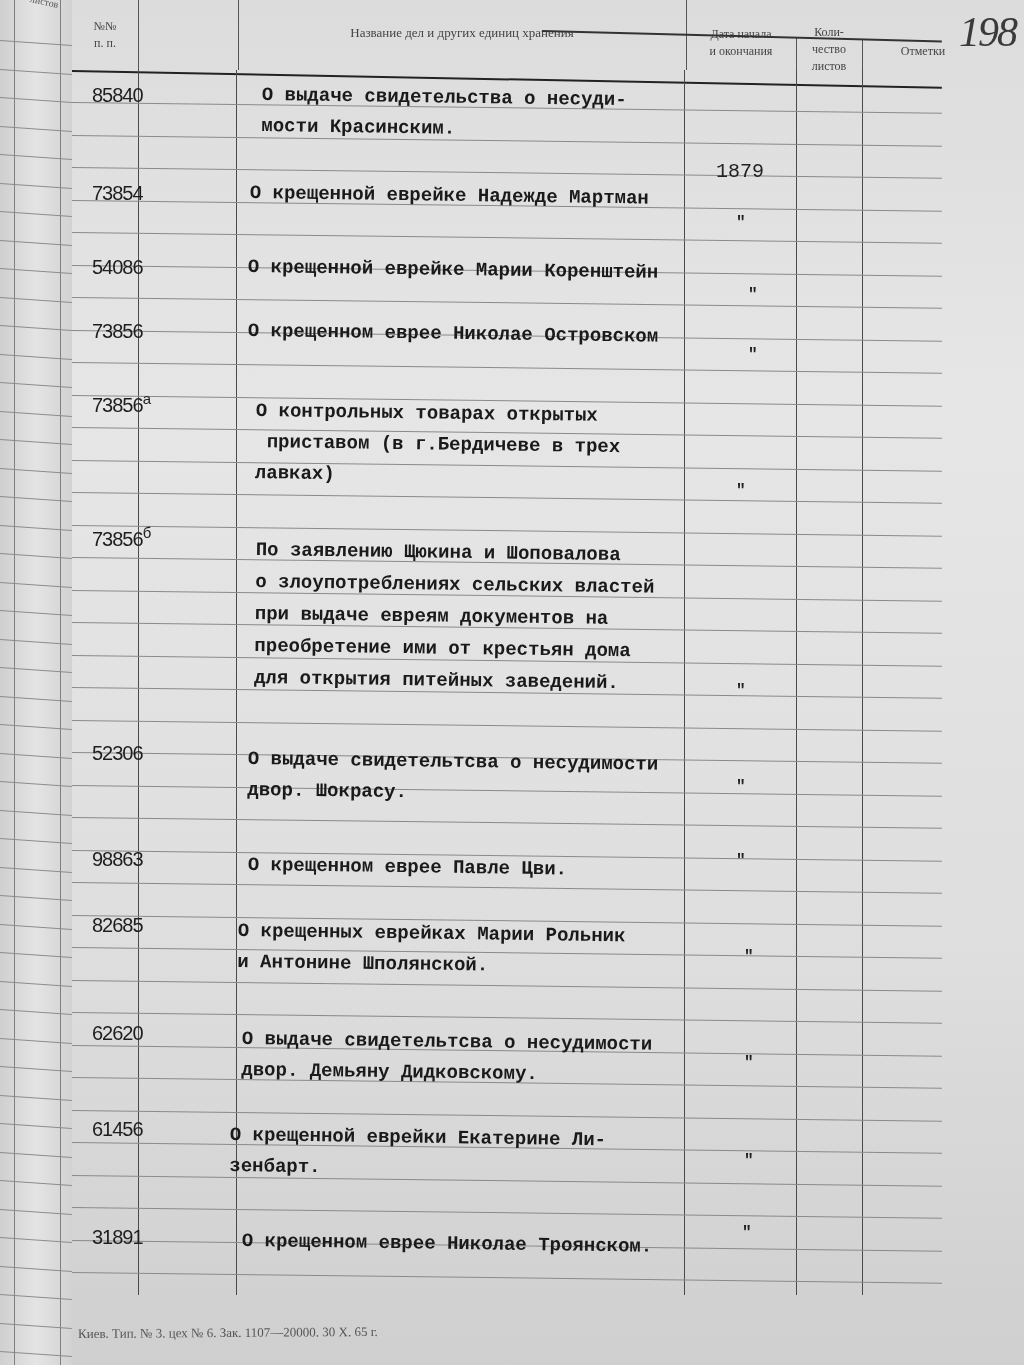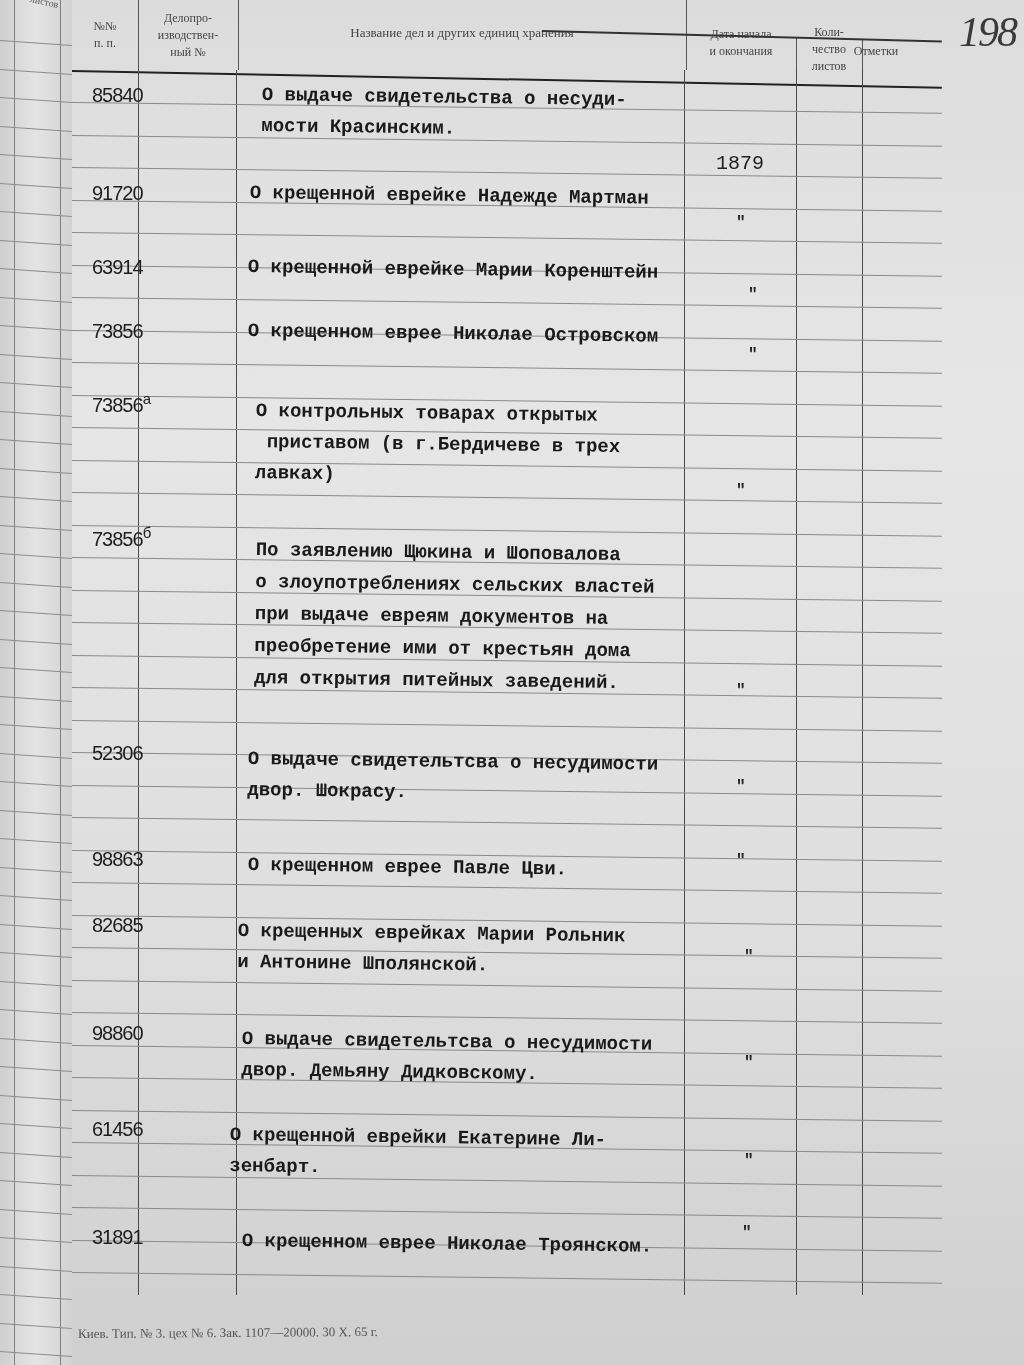--- a/index.html
+++ b/index.html
@@ -120,34 +120,31 @@
     </div>
 </div>
 
 <div class="sheet">
   <div class="page-number">198</div>
 
   <div class="header">
     <div class="hcell" style="left:0;width:66px;white-space:pre">№№
 п. п.</div>
     <div class="hdiv" style="left:66px;height:70px"></div>
-    <div class="hcell" style="left:66px;width:100px;white-space:pre">Делопро-
-изводствен-
-ный №</div>
     <div class="hdiv" style="left:166px;height:70px"></div>
     <div class="hcell" style="left:166px;width:448px;align-items:flex-start;padding-top:24px;height:46px;font-size:13px">Название дел и других единиц хранения</div>
     <div class="hdiv" style="left:614px;height:70px"></div>
     <div class="hcell" style="left:614px;width:110px;white-space:pre;top:8px">Дата начала
 и окончания</div>
     <div class="hdiv" style="left:724px;top:38px;height:52px"></div>
     <div class="hcell" style="left:724px;width:66px;white-space:pre;top:14px">Коли-
 чество
 листов</div>
     <div class="hdiv" style="left:790px;top:40px;height:50px"></div>
-    <div class="hcell" style="left:764px;width:80px;top:16px">Отметки</div>
+    <div class="hcell" style="left:811px;width:80px;top:16px">Отметки</div>
   </div>
   <div class="top-rule"></div>
   <div class="header-rule"></div>
 
   <div class="vcol" style="left:66px"></div>
   <div class="vcol" style="left:164px"></div>
   <div class="vcol" style="left:612px"></div>
   <div class="vcol" style="left:724px"></div>
   <div class="vcol" style="left:790px"></div>
 
@@ -188,29 +185,29 @@
       <div class="rline" style="top: 1174.5px;"></div>
       <div class="rline" style="top: 1207px;"></div>
       <div class="rline" style="top: 1239.5px;"></div>
       <div class="rline" style="top: 1272px;"></div>
     </div>
 
   <div class="entry" style="top:80px">
     <span class="num"><span>85840</span><sup></sup></span>
     <span class="title" style="left:190px">О выдаче свидетельства о несуди-
 мости Красинским.</span>
-    <span class="date" style="top:72px;left:644px">1879</span>
+    <span class="date" style="top:80px;left:644px">1879</span>
   </div>
   <div class="entry" style="top:178px">
-    <span class="num"><span>91720</span><sup></sup></span>
+    <span class="num"><span>73854</span><sup></sup></span>
     <span class="title" style="left:178px">О крещенной еврейке Надежде Мартман</span>
     <span class="ditto" style="top:36px">"</span>
   </div>
   <div class="entry" style="top:252px">
-    <span class="num"><span>63914</span><sup></sup></span>
+    <span class="num"><span>54086</span><sup></sup></span>
     <span class="title" style="left:176px">О крещенной еврейке Марии Коренштейн</span>
     <span class="ditto" style="top:34px;left:676px">"</span>
   </div>
   <div class="entry" style="top:316px">
     <span class="num"><span>73856</span><sup></sup></span>
     <span class="title" style="left:176px">О крещенном еврее Николае Островском</span>
     <span class="ditto" style="top:30px;left:676px">"</span>
   </div>
   <div class="entry" style="top:390px">
     <span class="num"><span>73856</span><sup>а</sup></span>
@@ -239,21 +236,21 @@
     <span class="title" style="left:176px;top:6px">О крещенном еврее Павле Цви.</span>
     <span class="ditto" style="top:8px">"</span>
   </div>
   <div class="entry" style="top:910px">
     <span class="num"><span>82685</span><sup></sup></span>
     <span class="title" style="left:166px;top:6px">О крещенных еврейках Марии Рольник
 и Антонине Шполянской.</span>
     <span class="ditto" style="top:38px;left:672px">"</span>
   </div>
   <div class="entry" style="top:1018px">
-    <span class="num"><span>98860</span><sup></sup></span>
+    <span class="num"><span>62620</span><sup></sup></span>
     <span class="title" style="left:170px;top:6px">О выдаче свидетельтсва о несудимости
 двор. Демьяну Дидковскому.</span>
     <span class="ditto" style="top:36px;left:672px">"</span>
   </div>
   <div class="entry" style="top:1114px">
     <span class="num"><span>61456</span><sup></sup></span>
     <span class="title" style="left:158px;top:6px">О крещенной еврейки Екатерине Ли-
 зенбарт.</span>
     <span class="ditto" style="top:38px;left:672px">"</span>
   </div>

